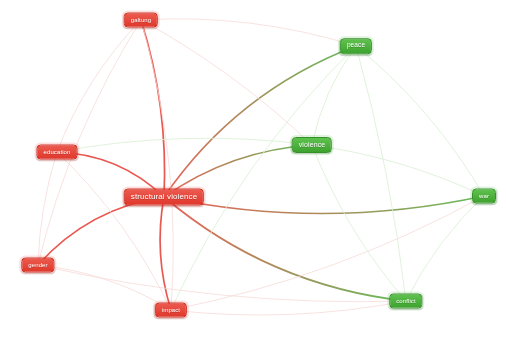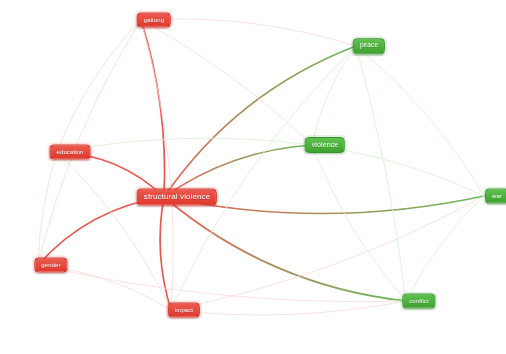--- a/index.html
+++ b/index.html
@@ -15,21 +15,20 @@
     transform:translate(-50%,-50%);
     display:flex;align-items:center;justify-content:center;
     box-sizing:border-box;
     border-radius:4px;
     color:#ffffff;
     white-space:nowrap;
     letter-spacing:.1px;
     line-height:1;
     padding:3px 6px 4px 6px;
     text-shadow:0 1px 0 rgba(0,0,0,.18);
-    margin-left:13px;
   }
   .node.red{
     background:linear-gradient(#ec5a4f,#e0382c);
     border:1px solid #d0281d;
     box-shadow:0 0 0 2px rgba(232,69,60,.17), 0 1px 1px rgba(0,0,0,.16);
   }
   .node.green{
     background:linear-gradient(#5fc24e,#3ea22f);
     border:1px solid #339127;
     box-shadow:0 0 0 2px rgba(76,175,63,.17), 0 1px 1px rgba(0,0,0,.16);

